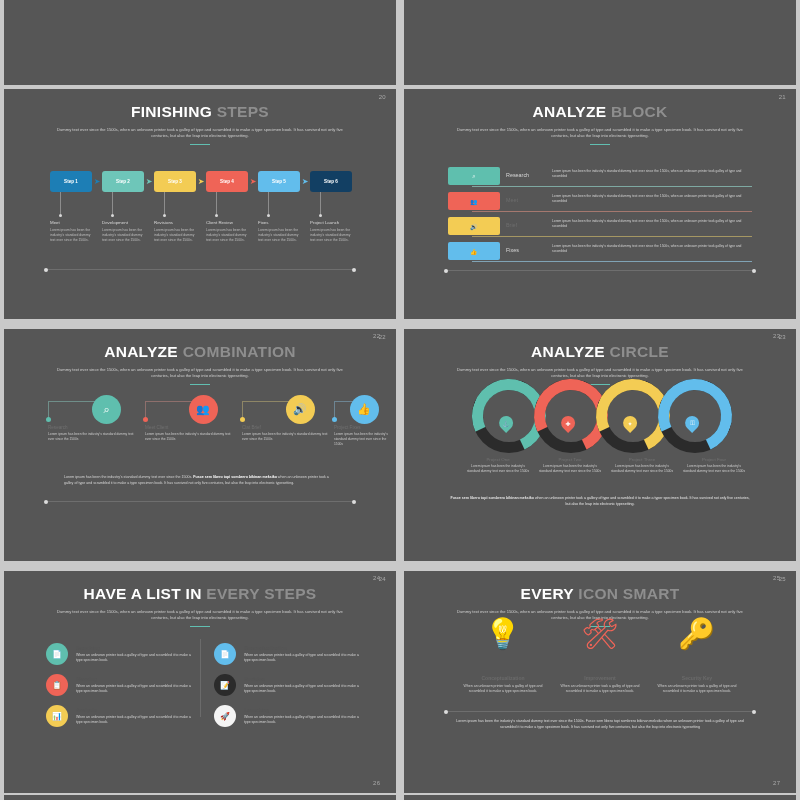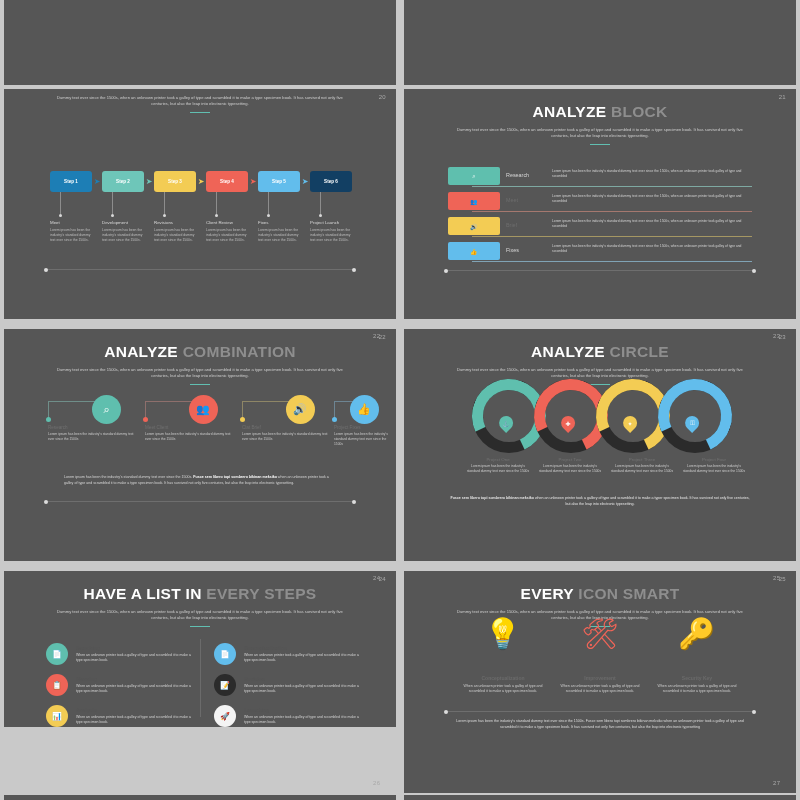--- a/index.html
+++ b/index.html
@@ -111,20 +111,24 @@
   </div>
 
   <div class="slide w col-r" style="top:-210px;height:295px;">
     
     
     
   </div>
 
   <div class="slide w col-l" style="top:89px;height:230px;">
     <div class="pgnum">20</div>
+    <div class="title">
+      <span class="hi">FINISHING</span>
+      <span>STEPS</span>
+    </div>
     <div class="subtitle">Dummy text ever since the 1500s, when an unknown printer took a galley of type and scrambled it to make a type specimen book. It has survived not only five centuries, but also the leap into electronic typesetting.</div>
     <div class="divider"></div>
 
     <div class="steps-row">
       <div class="stepbox" style="background:#1d7eb5">Step 1</div>
       <div class="arrow" style="color:#1d7eb5">➤</div>
       <div class="stepbox" style="background:#6ec6b9">Step 2</div>
       <div class="arrow" style="color:#6ec6b9">➤</div>
       <div class="stepbox" style="background:#f3cc54">Step 3</div>
       <div class="arrow" style="color:#f3cc54">➤</div>
@@ -340,21 +344,21 @@
       <h4 style="left:44px;">Project Fixes</h4>
       <p style="left:44px;width:62px;">Lorem ipsum has been the industry's standard dummy text ever since the 1500s</p>
     </div>
 
     <div class="footpara" style="top:146px;">
       <span>Lorem ipsum has been the industry's standard dummy text ever since the 1500s. </span><b>Fusce sem libero topi sombrero bikinan meksiko</b><span> when an unknown printer took a galley of type and scrambled it to make a type specimen book. It has survived not only five centuries, but also the leap into electronic typesetting.</span>
     </div>
     <div class="baseline" style="top:172px;"></div>
   </div>
 
-  <div class="slide w col-l" style="top:571px;height:156px;">
+  <div class="slide w col-l" style="top:571px;height:222px;">
     <div class="pgnum">24</div>
     <div class="title">
       <span class="hi">HAVE A LIST IN</span>
       <span>EVERY STEPS</span>
     </div>
     <div class="subtitle">Dummy text ever since the 1500s, when an unknown printer took a galley of type and scrambled it to make a type specimen book. It has survived not only five centuries, but also the leap into electronic typesetting.</div>
     <div class="divider"></div>
 
     <div class="listcol" style="left:42px;">
       <div class="li" style="top:0;">

